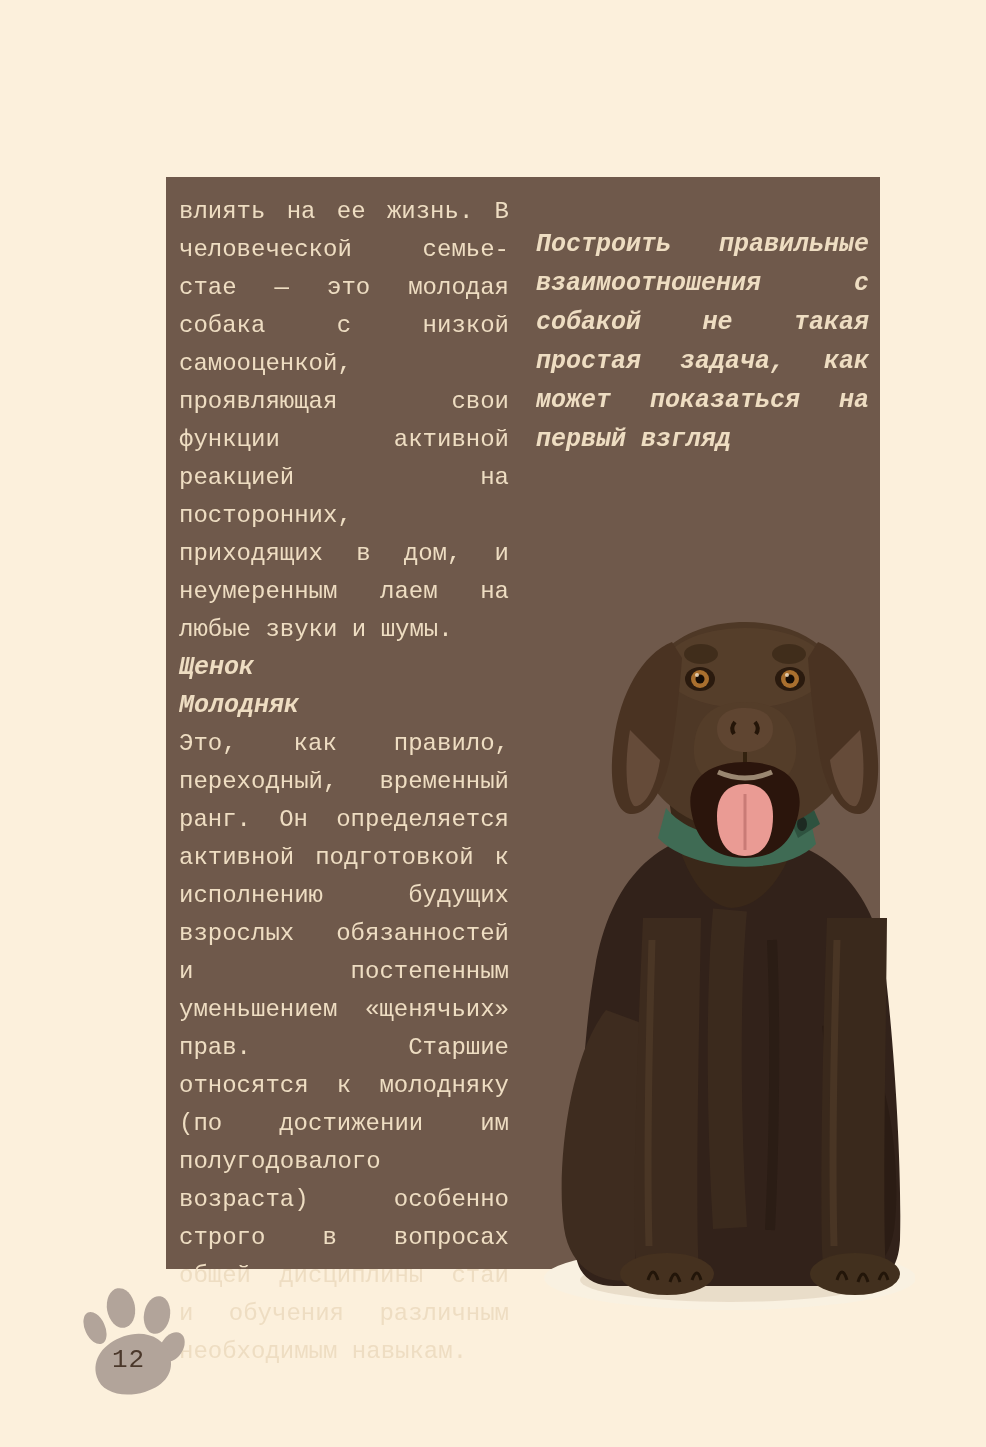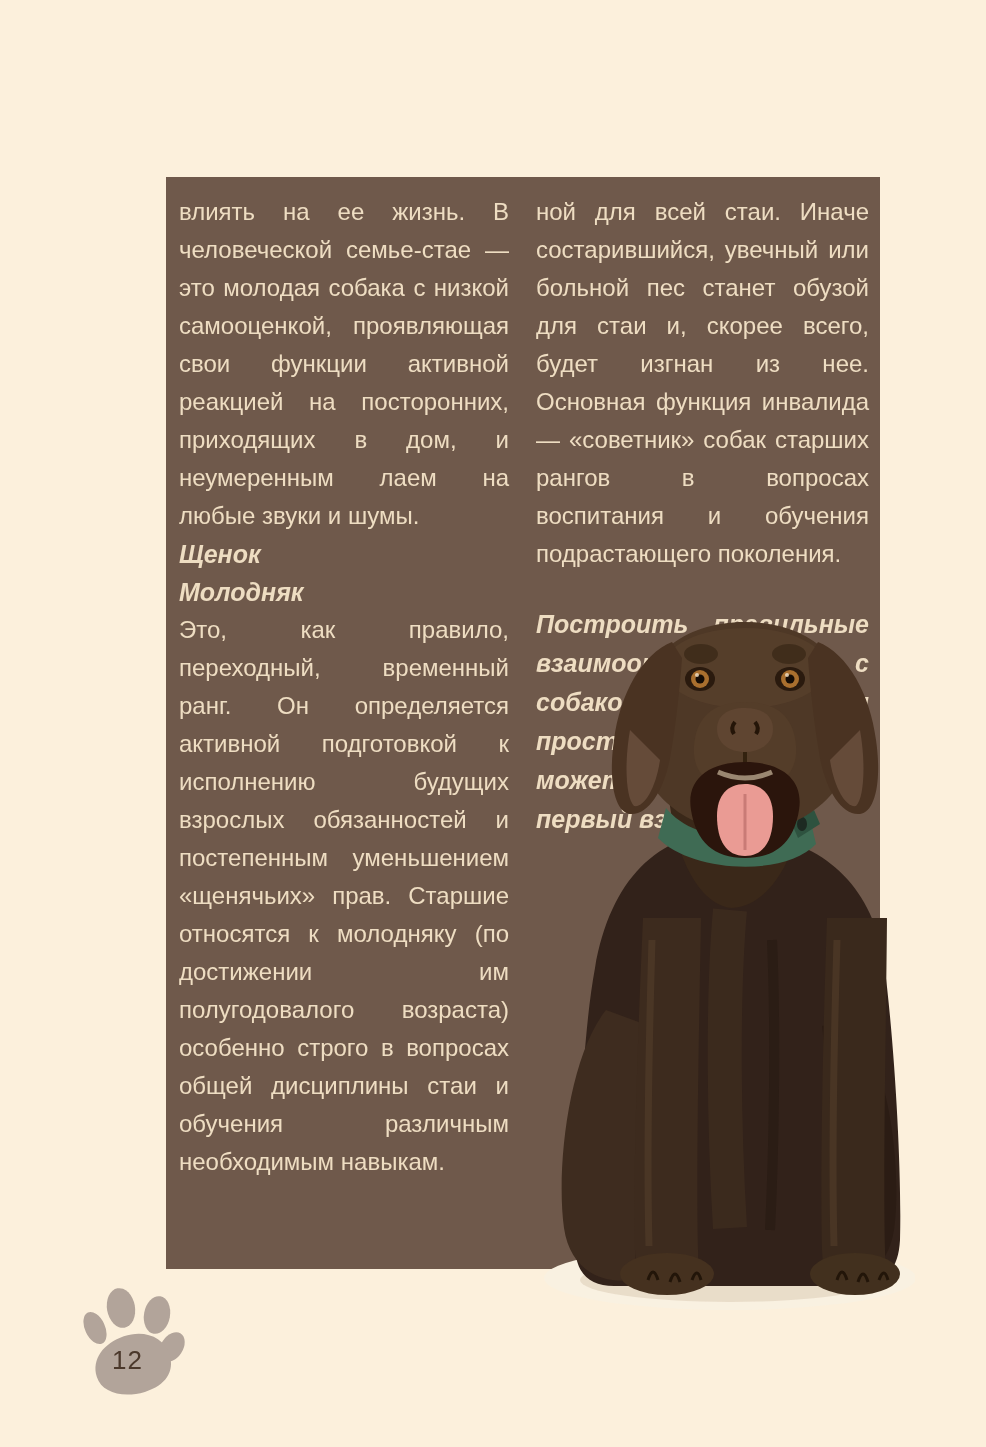--- a/index.html
+++ b/index.html
@@ -9,21 +9,21 @@
     --dark:#4b382b;
     --paw:#b2a49a;
   }
   *{margin:0;padding:0;box-sizing:border-box;}
   html,body{background:#fff;}
   .page{
     position:relative;
     width:986px;height:1447px;
     background:var(--bg);
     overflow:hidden;
-    font-family:Liberation Sans, sans-serif;
+    font-family:Liberation Mono, monospace;
   }
   .panel{
     position:absolute;
     left:166px;top:177px;
     width:714px;height:1092px;
     background:var(--panel);
   }
   .col{
     position:absolute;top:16px;
     color:var(--text);
@@ -82,21 +82,20 @@
       <p class="body-par">влиять на ее жизнь. В человеческой семье-стае — это молодая собака с низкой самооценкой, проявляющая свои функции активной реакцией на посторонних, приходящих в дом, и неумеренным лаем на любые звуки и шумы.</p>
 
       <h3 class="sec-heading">Щенок</h3>
 
       <h3 class="sec-heading">Молодняк</h3>
       <p class="body-par">Это, как правило, переходный, временный ранг. Он определяется активной подготовкой к исполнению будущих взрослых обязанностей и постепенным уменьшением «щенячьих» прав. Старшие относятся к молодняку (по достижении им полугодовалого возраста) особенно строго в вопросах общей дисциплины стаи и обучения различным необходимым навыкам.</p>
 
     </div>
 
     <div class="col col-right">
-      <p class="body-par">ной для всей стаи. Иначе состарившийся, увечный или больной пес станет обузой для стаи и, скорее всего, будет изгнан из нее. Основная функция инвалида — «советник» собак старших рангов в вопросах воспитания и обучения подрастающего поколения.</p>
       <p class="quote">Построить правильные взаимоотношения с собакой не такая простая задача, как может показаться на первый взгляд</p>
     </div>
 
   </div>
 
   <svg class="dog-photo" viewBox="0 0 375 700" aria-hidden="true">
 
     <ellipse cx="190" cy="668" rx="186" ry="32" fill="#f9f1e1"></ellipse>
     <ellipse cx="190" cy="670" rx="150" ry="22" fill="#ddccb6" opacity="0.55"></ellipse>
 

